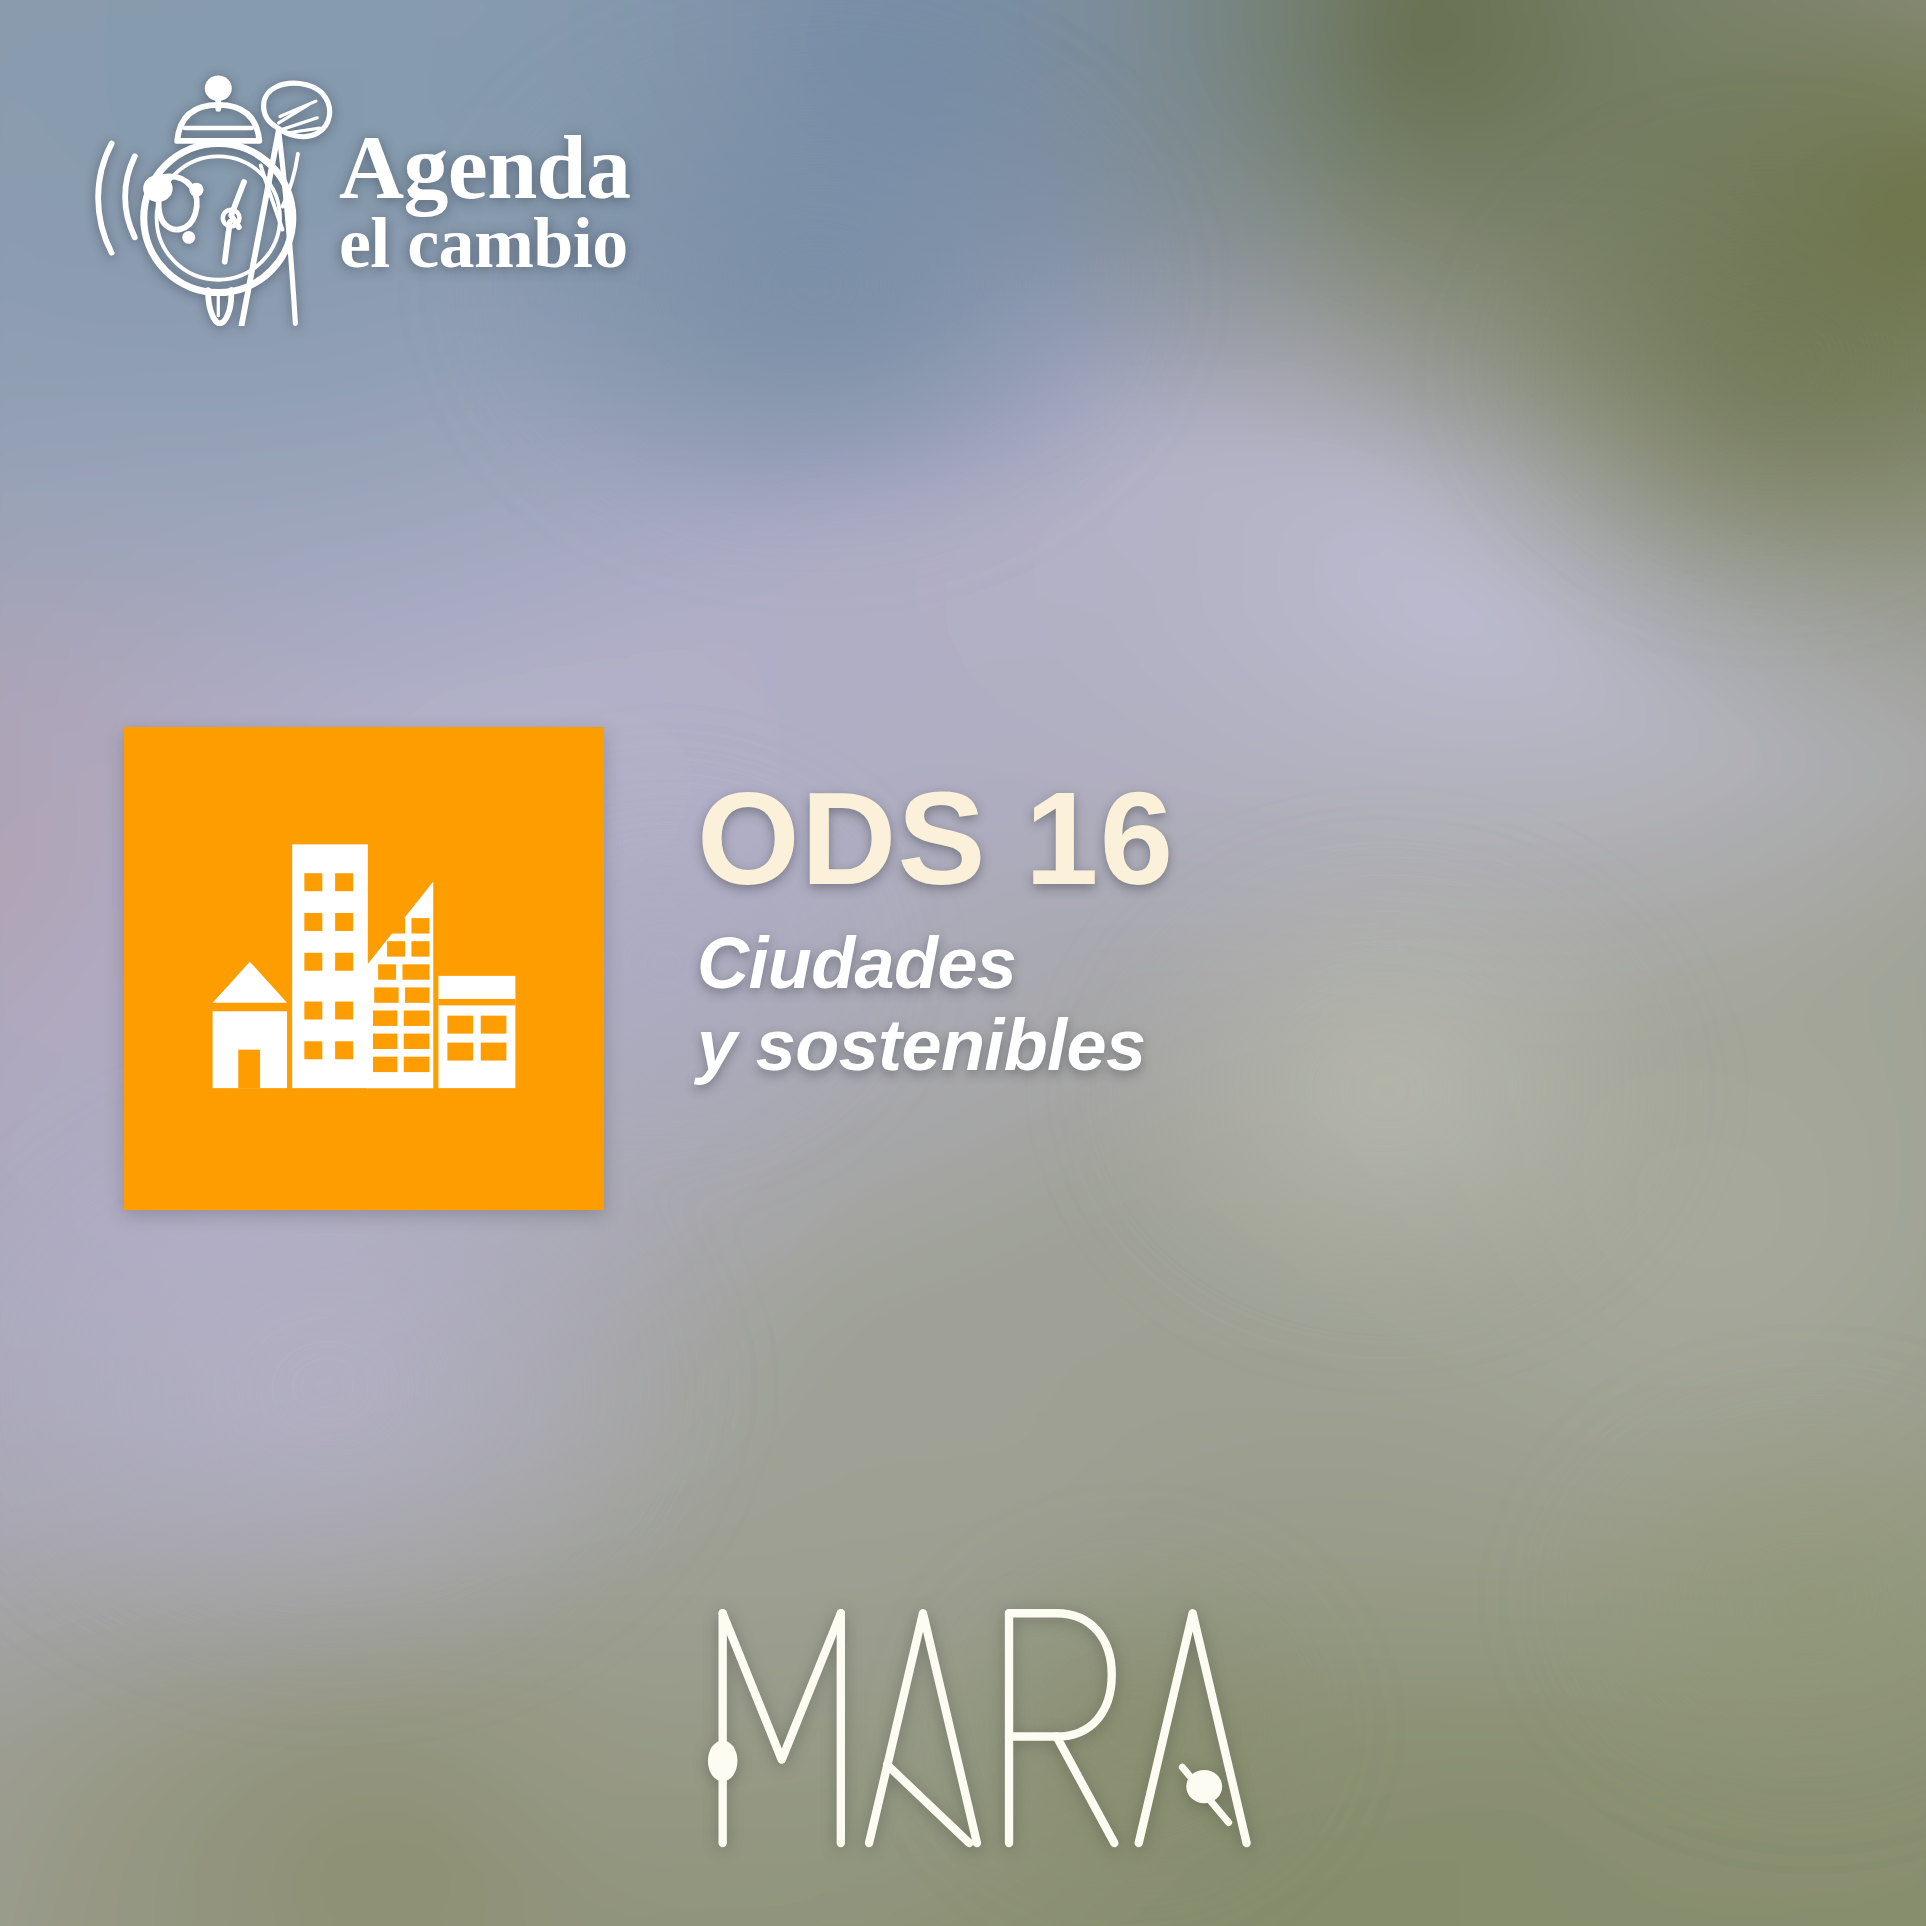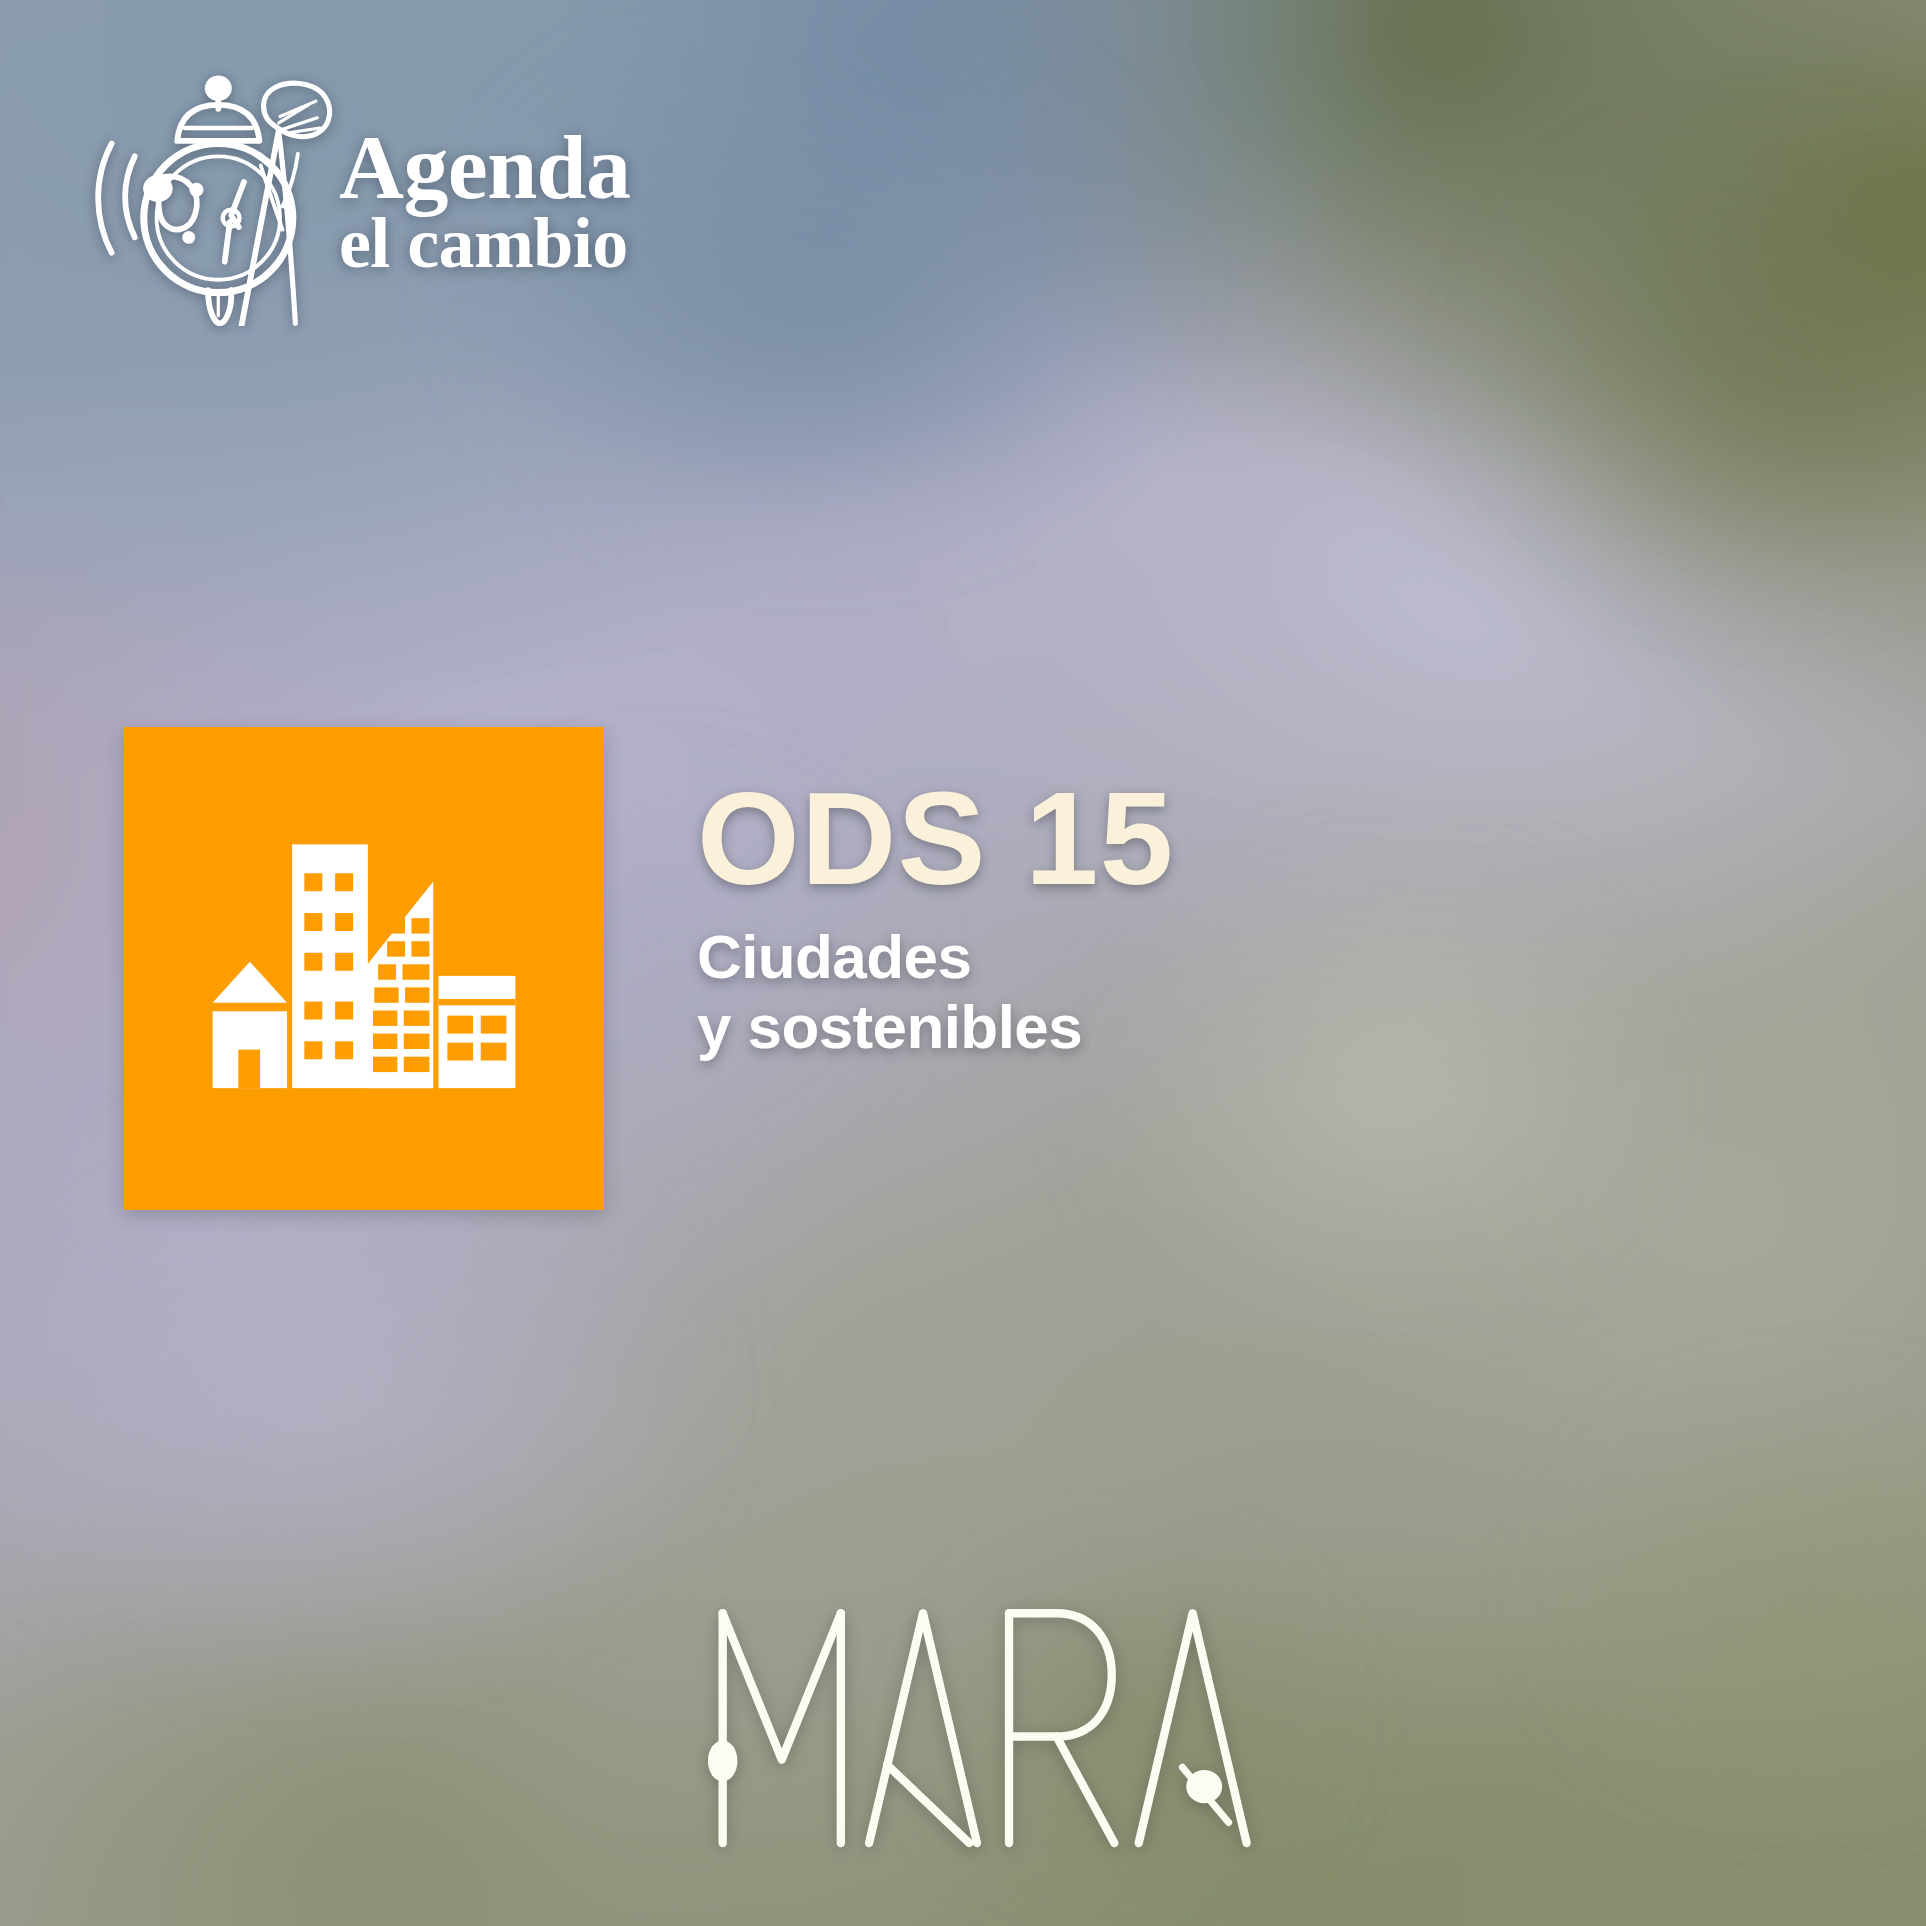--- a/index.html
+++ b/index.html
@@ -122,25 +122,26 @@
     font-weight: 700;
     line-height: 1;
     color: #fbf0da;
     letter-spacing: 1.3px;
     text-shadow: 0 3.9px 10.3px rgba(50,55,60,.42);
     white-space: nowrap;
   }
   #sdg-title {
     margin-top: 16.7px;
     color: #ffffff;
-    font-size: 62px;
+    font-size: 72px;
     font-weight: 700;
     line-height: 1.14;
     letter-spacing: -0.6px;
     text-shadow: 0 3.9px 10.3px rgba(50,55,60,.42);
+    font-style: italic;
   }
   .sdg-title-line { white-space: nowrap; }
 
   
   #mara-logo {
     position: absolute;
     left: 697px;
     top: 1599px;
     width: 565px;
     height: 257px;
@@ -261,21 +262,21 @@
           <rect x="490" y="424" width="120" height="10"></rect>
           <rect x="504" y="450" width="40" height="28"></rect>
           <rect x="556" y="450" width="40" height="28"></rect>
           <rect x="504" y="492" width="40" height="28"></rect>
           <rect x="556" y="492" width="40" height="28"></rect>
         </g>
       </svg>
     </div>
 
     <div id="sdg-text">
-      <div id="sdg-number">ODS 15</div>
+      <div id="sdg-number">ODS 16</div>
       <div id="sdg-title">
         <div class="sdg-title-line">Ciudades</div>
         <div class="sdg-title-line">y sostenibles</div>
       </div>
     </div>
   </div>
 
   <div id="mara-logo">
     <svg viewBox="0 0 880 400" width="565" height="257" fill="none" stroke="#fdfcf2" stroke-width="13" stroke-linecap="round" stroke-linejoin="round">
 

